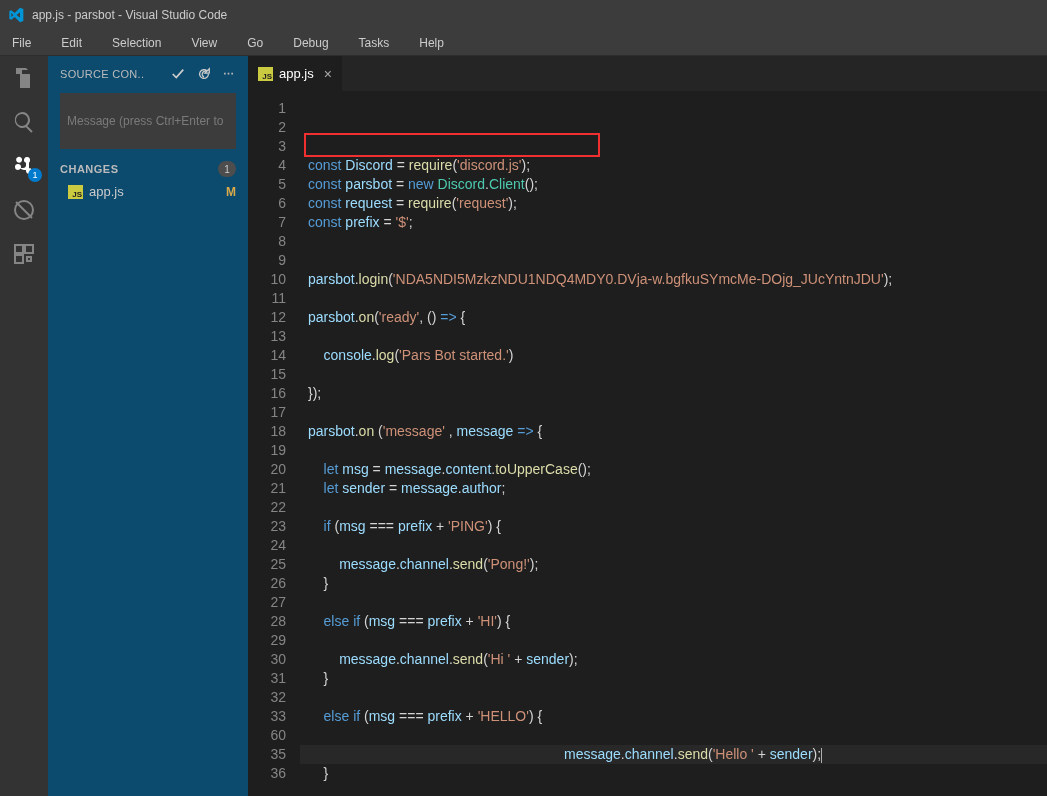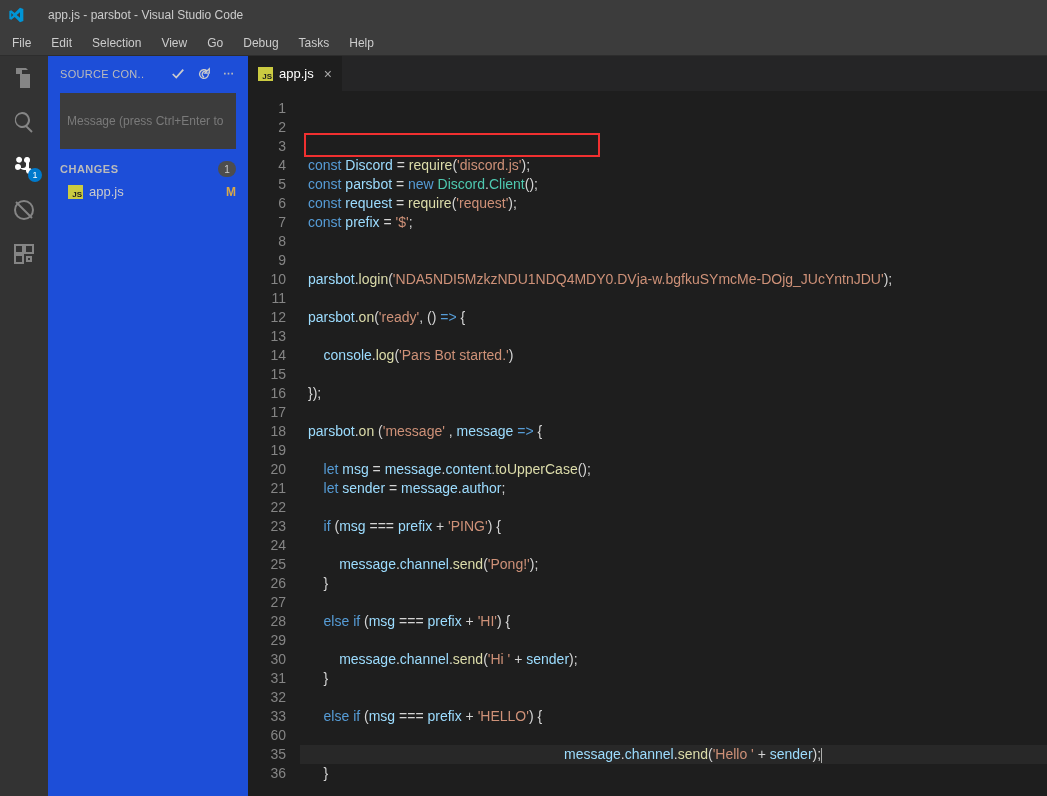--- a/index.html
+++ b/index.html
@@ -1,27 +1,27 @@
 <!DOCTYPE html>
 <html><head>
 <meta charset="utf-8">
 <style>
   * { margin: 0; padding: 0; box-sizing: border-box; font-family: "Segoe UI", sans-serif; }
   body { width: 1047px; height: 796px; background: #1e1e1e; color: #cccccc; font-size: 13px; overflow: hidden; display: flex; flex-direction: column; }
-  .titlebar { height: 30px; background: #3c3c3c; display: flex; align-items: center; padding-left: 8px; gap: 24px; color: #ccc; font-size: 12px; }
+  .titlebar { height: 30px; background: #3c3c3c; display: flex; align-items: center; padding-left: 8px; gap: 8px; color: #ccc; font-size: 12px; }
   .titlebar .logo { width: 16px; height: 16px; }
-  .menubar { height: 26px; background: #3c3c3c; display: flex; align-items: center; padding-left: 4px; gap: 4px; font-size: 12px; border-bottom: 1px solid #2d2d2d; }
+  .menubar { height: 26px; background: #3c3c3c; display: flex; align-items: center; padding-left: 4px; gap: 14px; font-size: 12px; border-bottom: 1px solid #2d2d2d; }
   .menubar .item { padding: 2px 8px; color: #ccc; }
   .workspace { flex: 1; display: flex; min-height: 0; }
   .activitybar { width: 48px; background: #333333; display: flex; flex-direction: column; align-items: center; padding-top: 10px; gap: 20px; }
   .activity-icon { width: 24px; height: 24px; fill: #858585; position: relative; }
   .activity-icon.active { fill: #ffffff; }
   .activity-wrap { position: relative; width: 48px; display:flex; justify-content:center; }
   .badge { position: absolute; bottom: -4px; right: 6px; background: #007acc; color: #fff; border-radius: 10px; font-size: 9px; min-width: 14px; height: 14px; line-height: 14px; text-align: center; padding:0 3px;}
-  .sidebar { width: 200px; background: #1d4ed8; display: flex; flex-direction: column; }
+  .sidebar { width: 200px; background: #0c4a6e; display: flex; flex-direction: column; }
   .sidebar-header { height: 35px; display: flex; align-items: center; justify-content: space-between; padding: 0 12px; color: #bbb; font-size: 11px; letter-spacing: 0.3px; }
   .sidebar-header .title { text-transform: uppercase; font-weight:400;}
   .sidebar-actions { display:flex; gap:12px; align-items:center;}
   .sidebar-actions svg { width:14px; height:14px; fill:#ccc;}
   .more-dots { letter-spacing:2px; font-weight:bold;}
   .commit-input { margin: 2px 12px 8px; padding: 20px 6px; background: #3c3c3c; color: #ccc; border: 1px solid #3c3c3c; font-size: 12px; outline:none;}
   .commit-input::placeholder { color: #7a7a7a; }
   .section-row { display:flex; align-items:center; justify-content:space-between; padding: 4px 12px; font-size:11px; color:#bbb;}
   .section-row .label{ font-weight:bold; letter-spacing:0.5px;}
   .count-badge { background:#4d4d4d; color:#ccc; border-radius:10px; min-width:18px; height:16px; font-size:10px; display:inline-flex; align-items:center; justify-content:center; padding:0 5px;}

